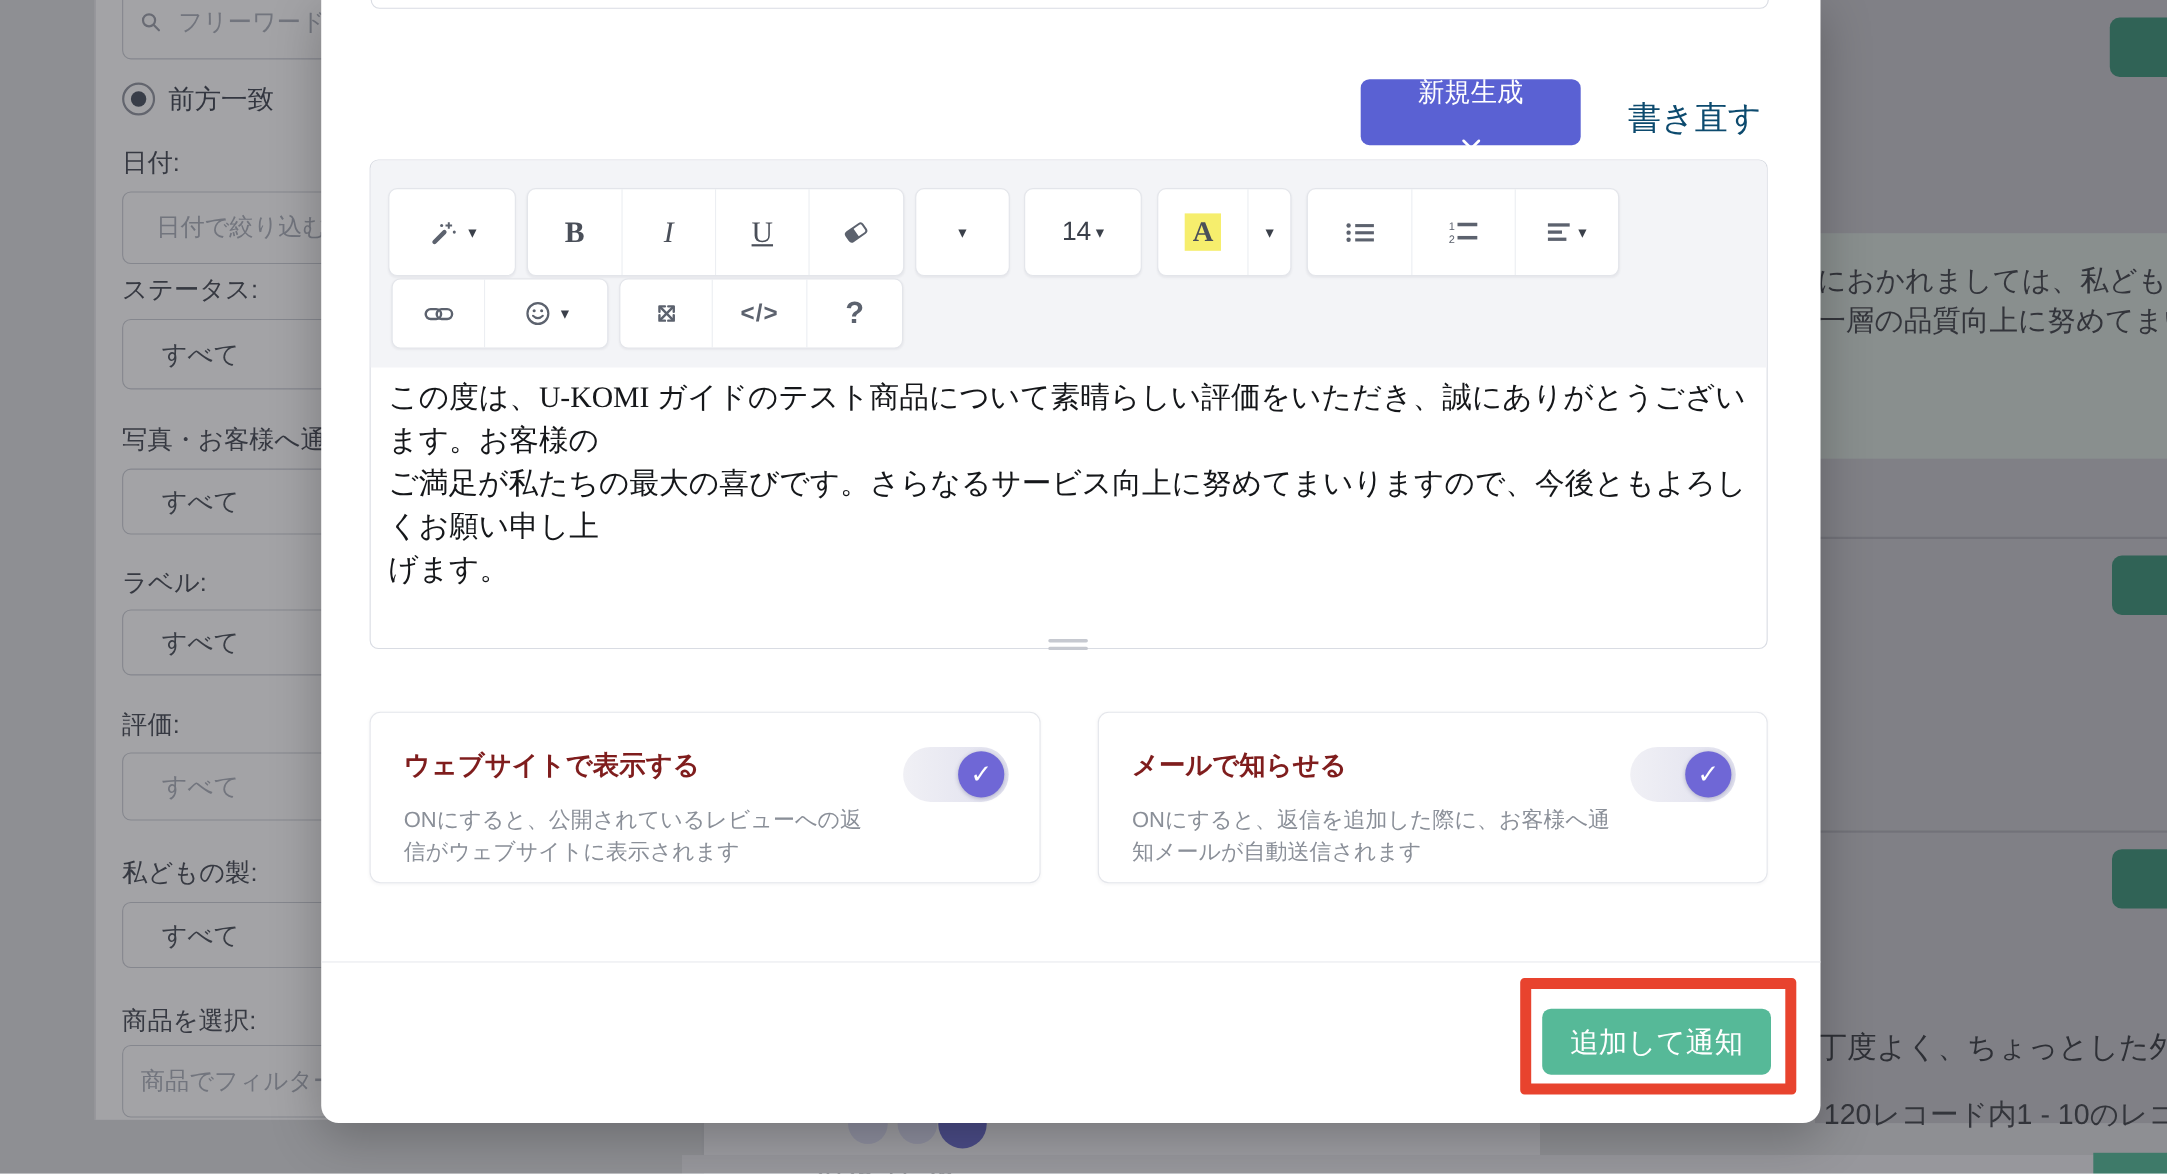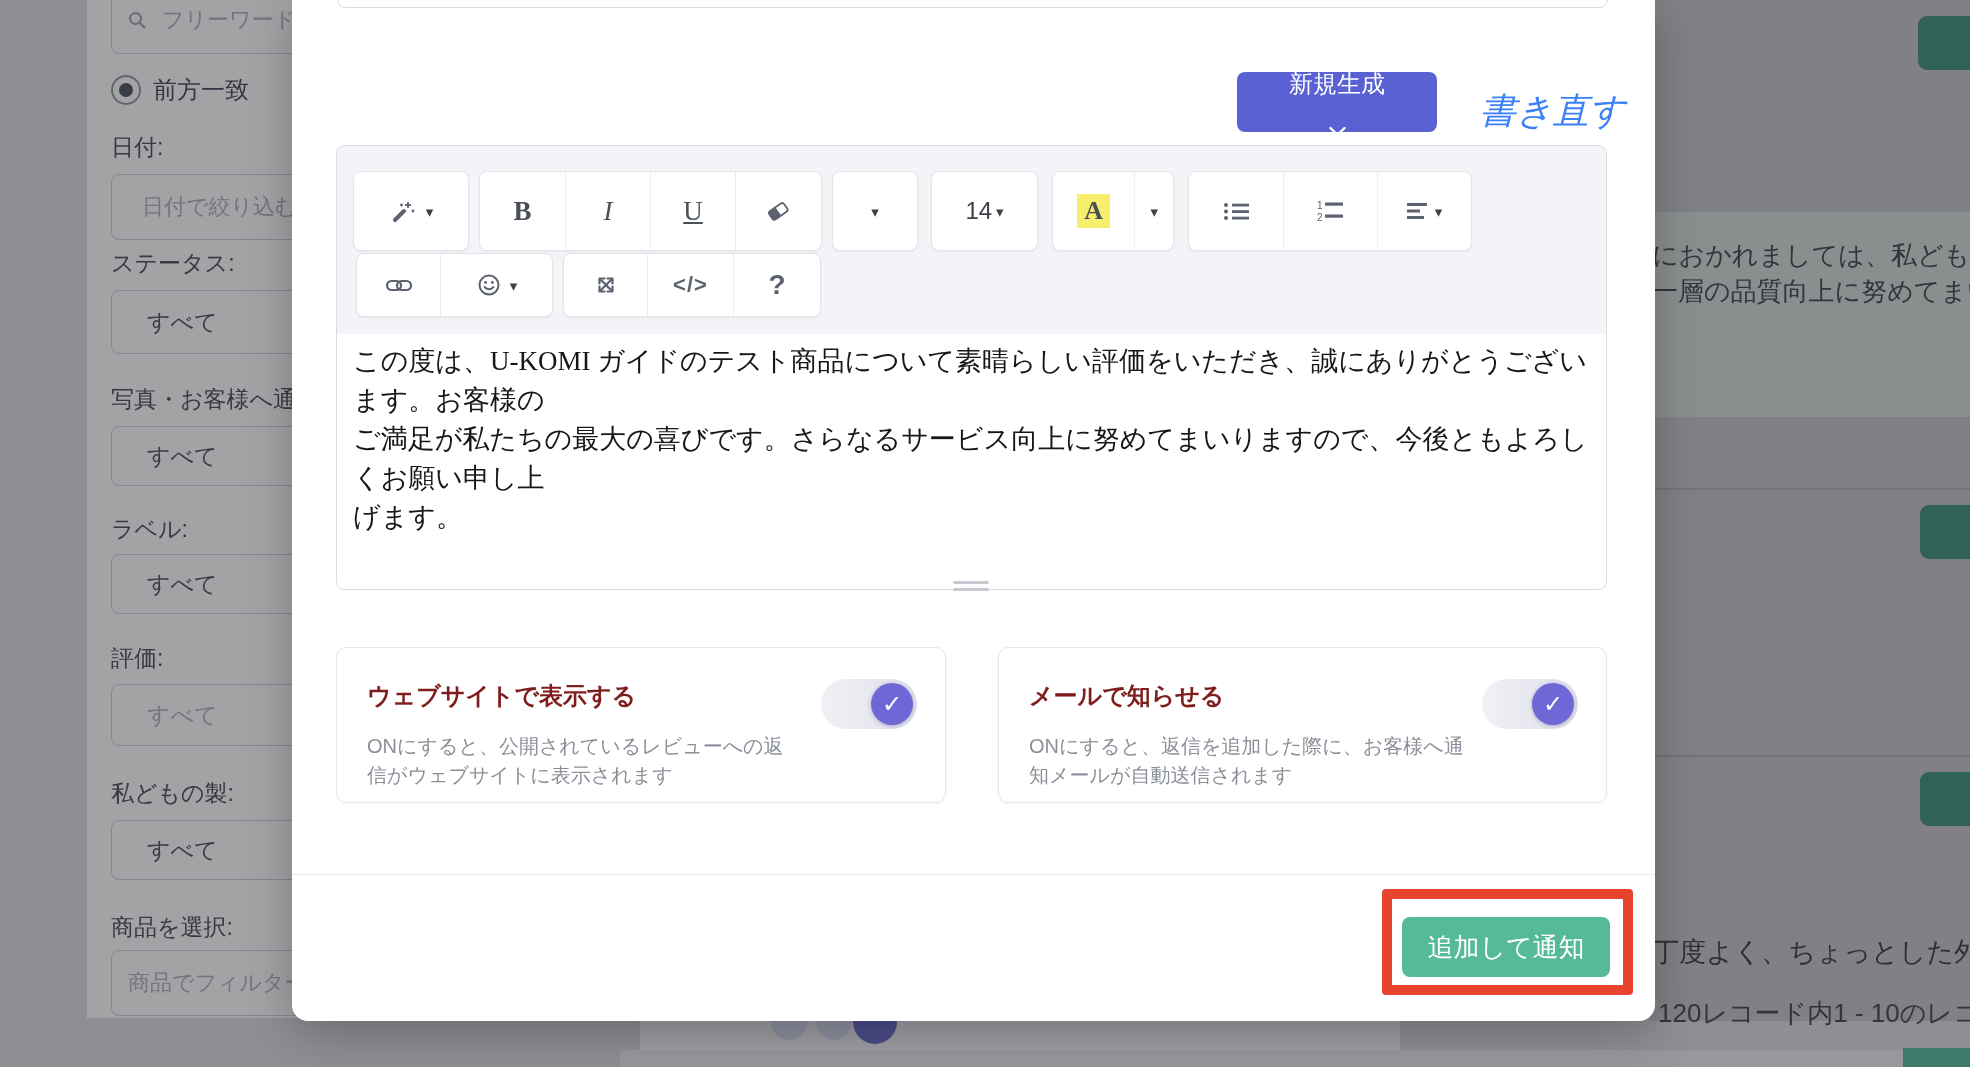--- a/index.html
+++ b/index.html
@@ -30,21 +30,21 @@
   .radio-outer{width:30px;height:30px;border:2px solid #8a8f99;border-radius:50%;background:#fff;display:flex;align-items:center;justify-content:center;}
   .radio-dot{width:14px;height:14px;border-radius:50%;background:#3c4654;}
 
   
   #overlay{left:0;top:0;width:1970px;height:1067px;background:rgba(50,50,58,0.45);}
 
   
   #modal{left:292px;top:0;width:1363px;height:1021px;background:#fff;border-radius:0 0 16px 16px;box-shadow:0 12px 45px rgba(0,0,0,.25);}
   #top-box{left:45px;top:-34px;width:1271px;height:42px;background:#fff;border:1px solid #d9dce3;border-radius:8px;}
   #generate-btn{left:945px;top:72px;width:200px;height:60px;background:#5a61d3;border:none;border-radius:8px;color:#fff;font-size:24px;display:flex;align-items:center;justify-content:center;gap:26px;cursor:pointer;flex-direction:column;}
-  #rewrite-link{left:1188px;top:87px;font-size:36px;color:#3b82f6;cursor:pointer;font-style:italic;}
+  #rewrite-link{left:1188px;top:87px;font-size:30px;color:#0c4a6e;cursor:pointer;}
 
   #editor{left:44px;top:145px;width:1271px;height:445px;border:1px solid #d9dce3;border-radius:8px;background:#fff;}
   #toolbar-bg{left:0;top:0;width:1269px;height:188px;background:#f3f4f7;border-radius:7px 7px 0 0;}
   .tb-btn,.tb-group{position:absolute;background:#fff;border:1px solid #e3e5ea;border-radius:8px;box-shadow:0 1px 2px rgba(20,25,40,.05);display:flex;align-items:center;justify-content:center;color:#5c626e;cursor:pointer;}
   .tb-group{justify-content:flex-start;padding:0;}
   .tb-cell{height:100%;display:flex;align-items:center;justify-content:center;cursor:pointer;color:#5c626e;}
   .tb-cell + .tb-cell{border-left:1px solid #eceef2;}
   .row1{top:25px;height:80px;}
   .row2{top:107px;height:64px;}
   .serifglyph{font-family:"Liberation Serif","DejaVu Serif",serif;font-size:27px;color:#4a4f59;}

